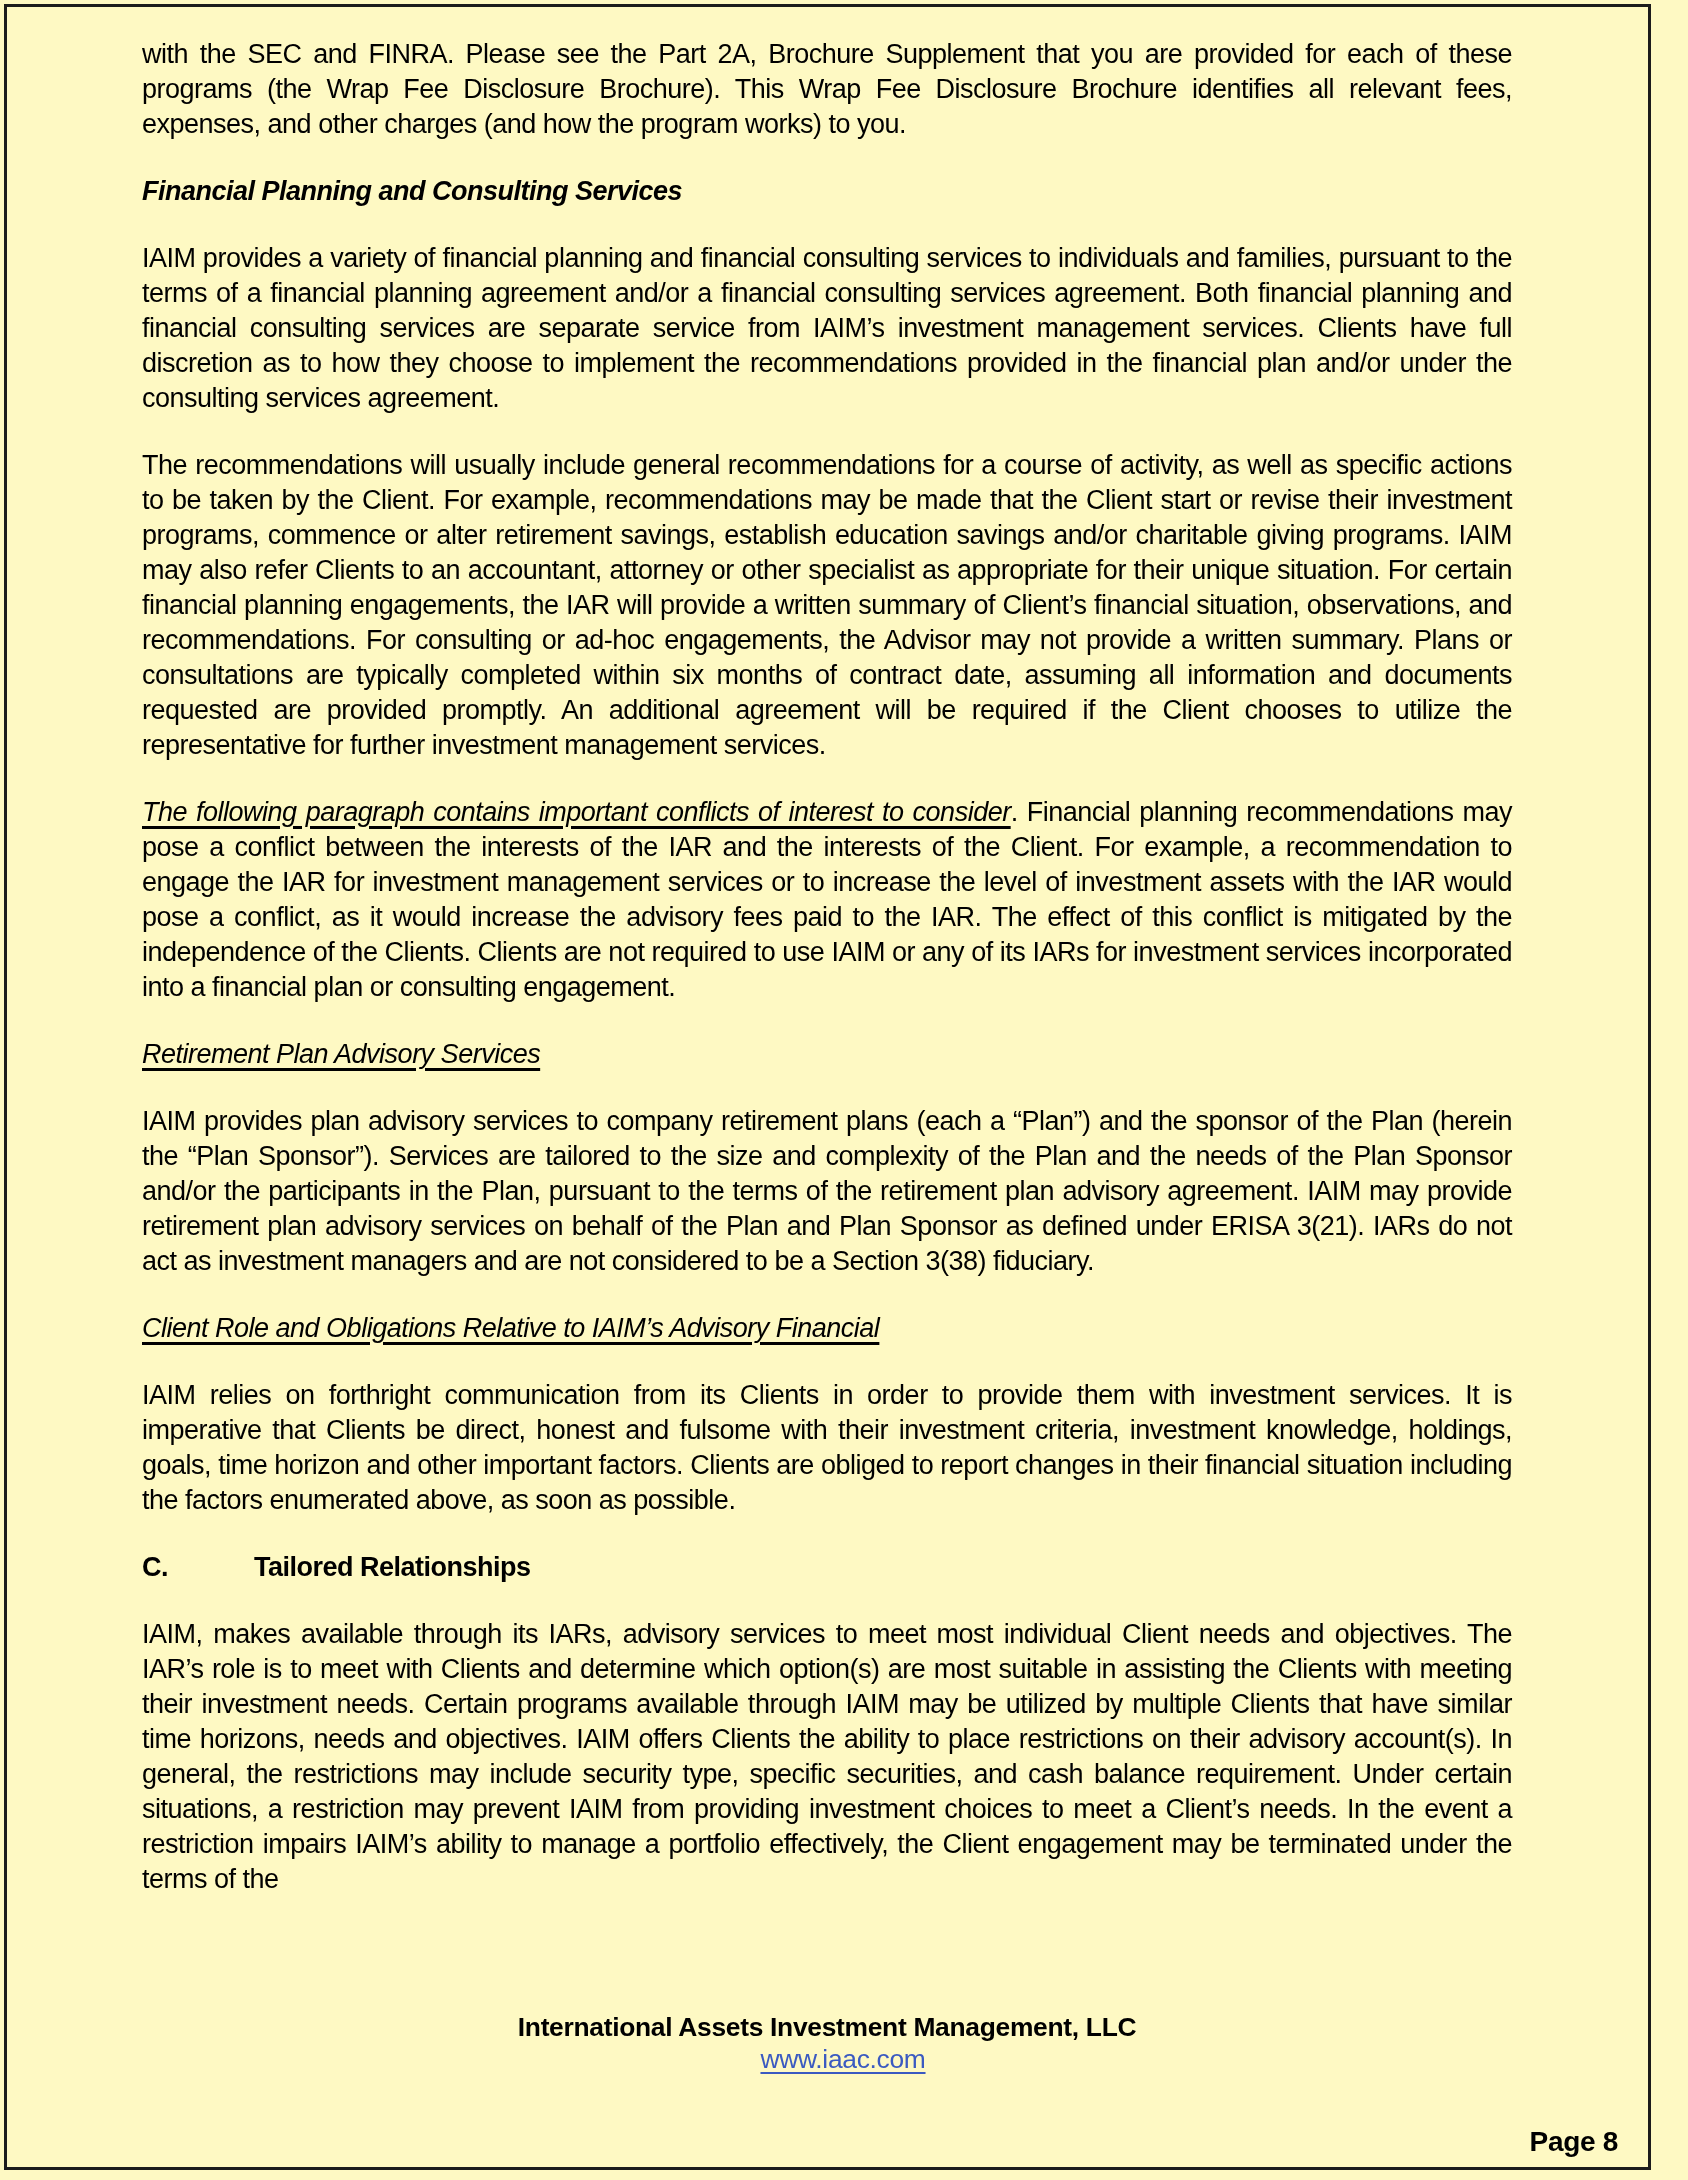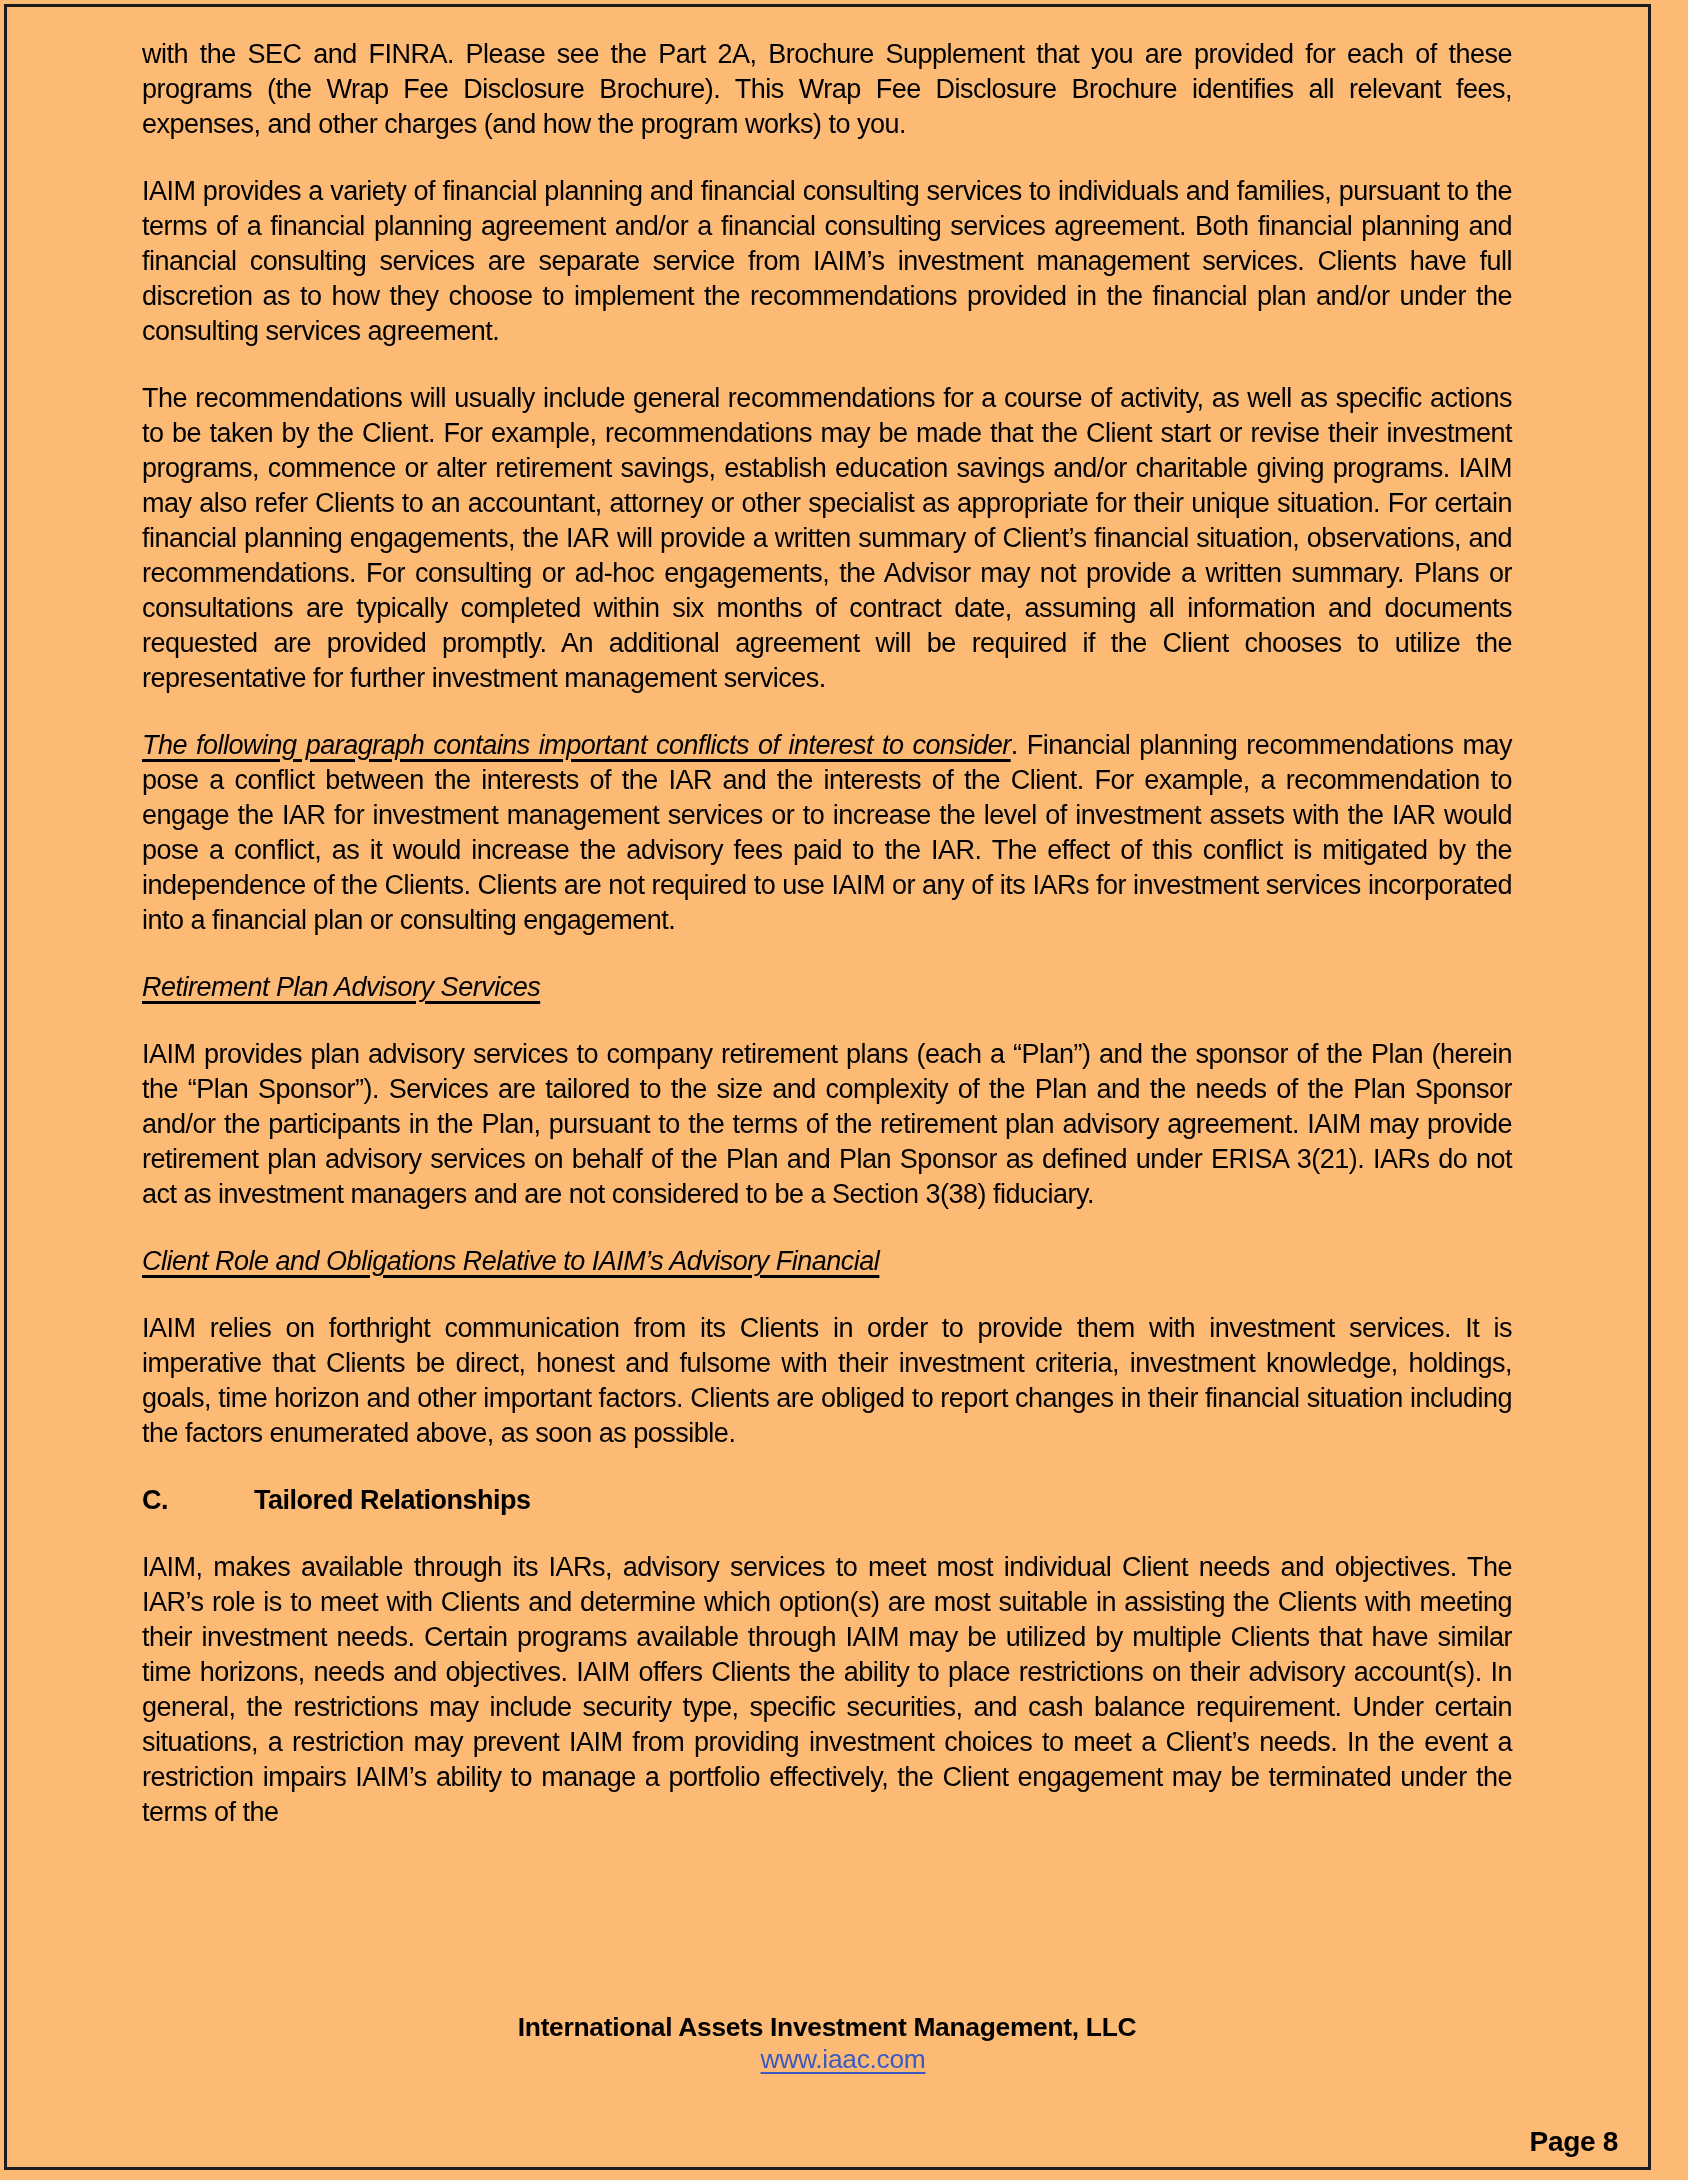--- a/index.html
+++ b/index.html
@@ -13,21 +13,21 @@
     position: relative;
     overflow: hidden;
     font-family: "Liberation Sans", "DejaVu Sans", sans-serif;
     color: #000000;
   }
   .page {
     position: absolute;
     left: 0; top: 0;
     width: 1688px;
     height: 2181px;
-    background: #fdba74;
+    background: #fef9c3;
   }
   .page-border {
     position: absolute;
     left: 4.3px;
     top: 4.3px;
     width: 1647px;
     height: 2166px;
     border: 3.4px solid #1c1c1c;
     box-sizing: border-box;
   }
@@ -95,20 +95,21 @@
 </style>
 </head>
 <body>
 
 <div class="page">
   <div class="page-border"></div>
 
   <div class="content">
     <p class="para">with the SEC and FINRA. Please see the Part 2A, Brochure Supplement that you are provided for each of these programs (the Wrap Fee Disclosure Brochure). This Wrap Fee Disclosure Brochure identifies all relevant fees, expenses, and other charges (and how the program works) to you.</p>
 
+    <div class="h-bi">Financial Planning and Consulting Services</div>
 
     <p class="para">IAIM provides a variety of financial planning and financial consulting services to individuals and families, pursuant to the terms of a financial planning agreement and/or a financial consulting services agreement. Both financial planning and financial consulting services are separate service from IAIM’s investment management services. Clients have full discretion as to how they choose to implement the recommendations provided in the financial plan and/or under the consulting services agreement.</p>
 
     <p class="para">The recommendations will usually include general recommendations for a course of activity, as well as specific actions to be taken by the Client. For example, recommendations may be made that the Client start or revise their investment programs, commence or alter retirement savings, establish education savings and/or charitable giving programs. IAIM may also refer Clients to an accountant, attorney or other specialist as appropriate for their unique situation. For certain financial planning engagements, the IAR will provide a written summary of Client’s financial situation, observations, and recommendations. For consulting or ad-hoc engagements, the Advisor may not provide a written summary. Plans or consultations are typically completed within six months of contract date, assuming all information and documents requested are provided promptly. An additional agreement will be required if the Client chooses to utilize the representative for further investment management services.</p>
 
     <p class="para"><span class="lead-u">The following paragraph contains important conflicts of interest to consider</span><span>. Financial planning recommendations may pose a conflict between the interests of the IAR and the interests of the Client. For example, a recommendation to engage the IAR for investment management services or to increase the level of investment assets with the IAR would pose a conflict, as it would increase the advisory fees paid to the IAR. The effect of this conflict is mitigated by the independence of the Clients. Clients are not required to use IAIM or any of its IARs for investment services incorporated into a financial plan or consulting engagement.</span></p>
 
     <div class="h-iu">Retirement Plan Advisory Services</div>
 
     <p class="para">IAIM provides plan advisory services to company retirement plans (each a “Plan”) and the sponsor of the Plan (herein the “Plan Sponsor”). Services are tailored to the size and complexity of the Plan and the needs of the Plan Sponsor and/or the participants in the Plan, pursuant to the terms of the retirement plan advisory agreement. IAIM may provide retirement plan advisory services on behalf of the Plan and Plan Sponsor as defined under ERISA 3(21). IARs do not act as investment managers and are not considered to be a Section 3(38) fiduciary.</p>

